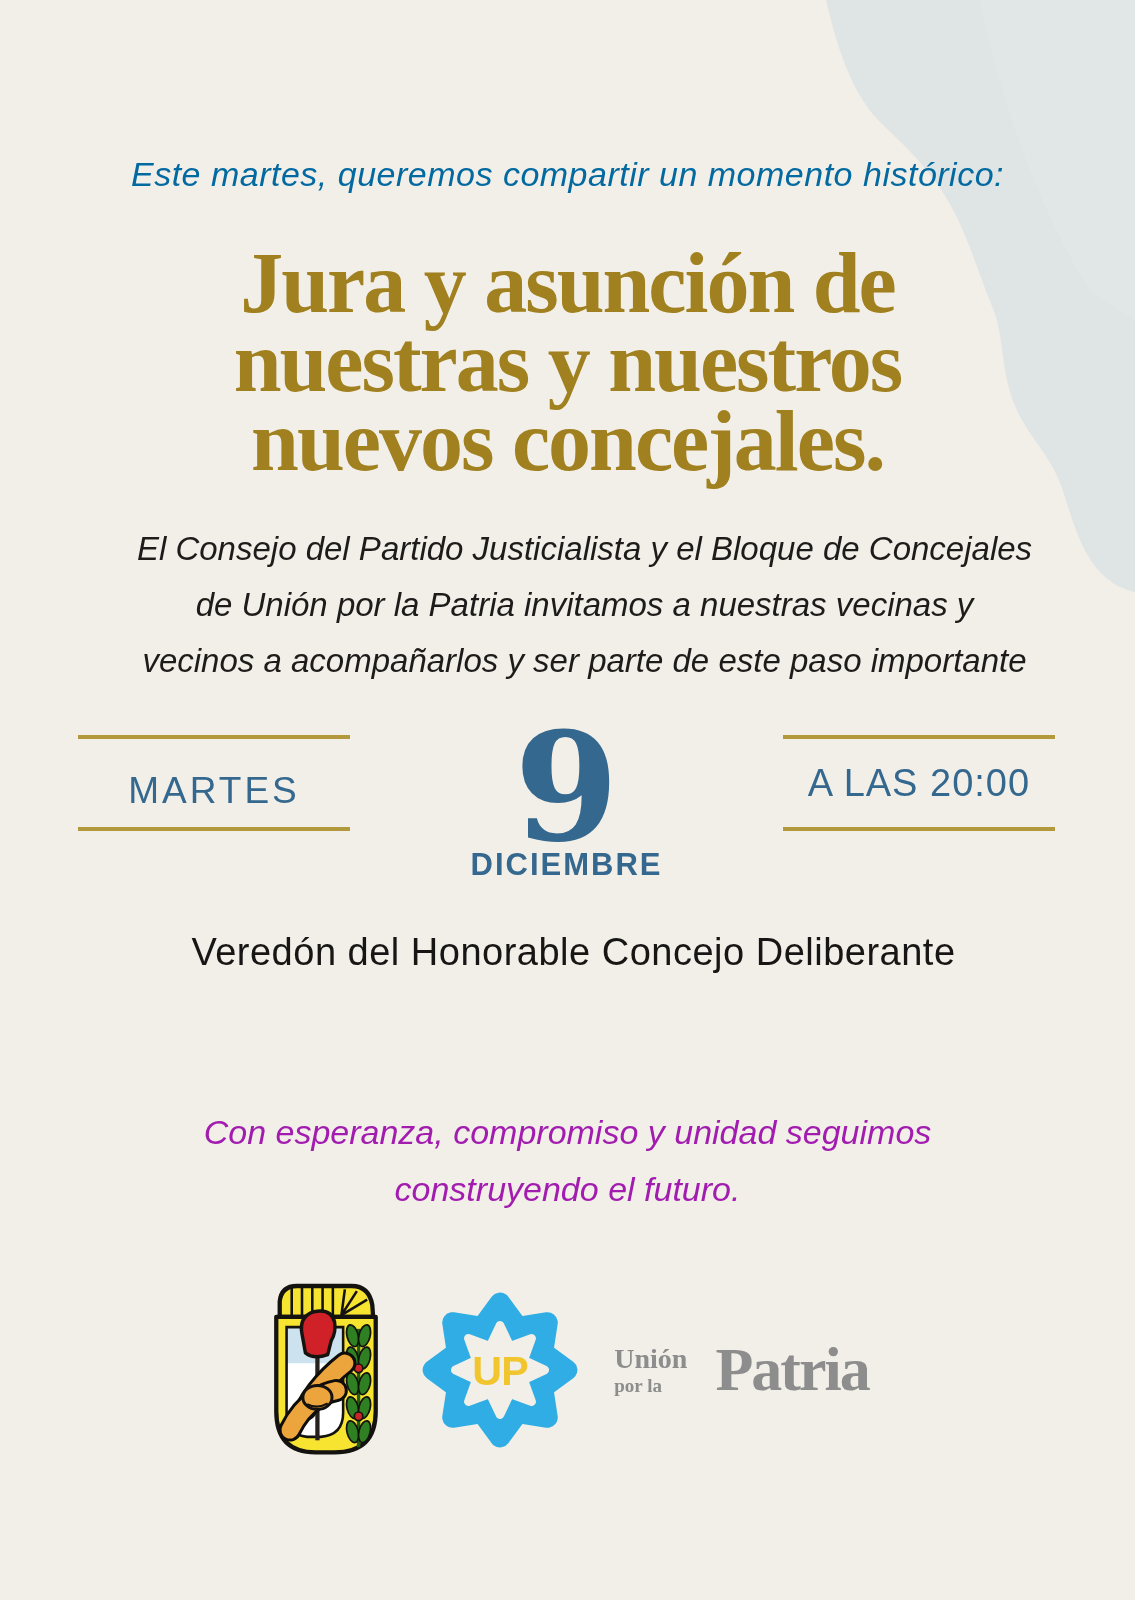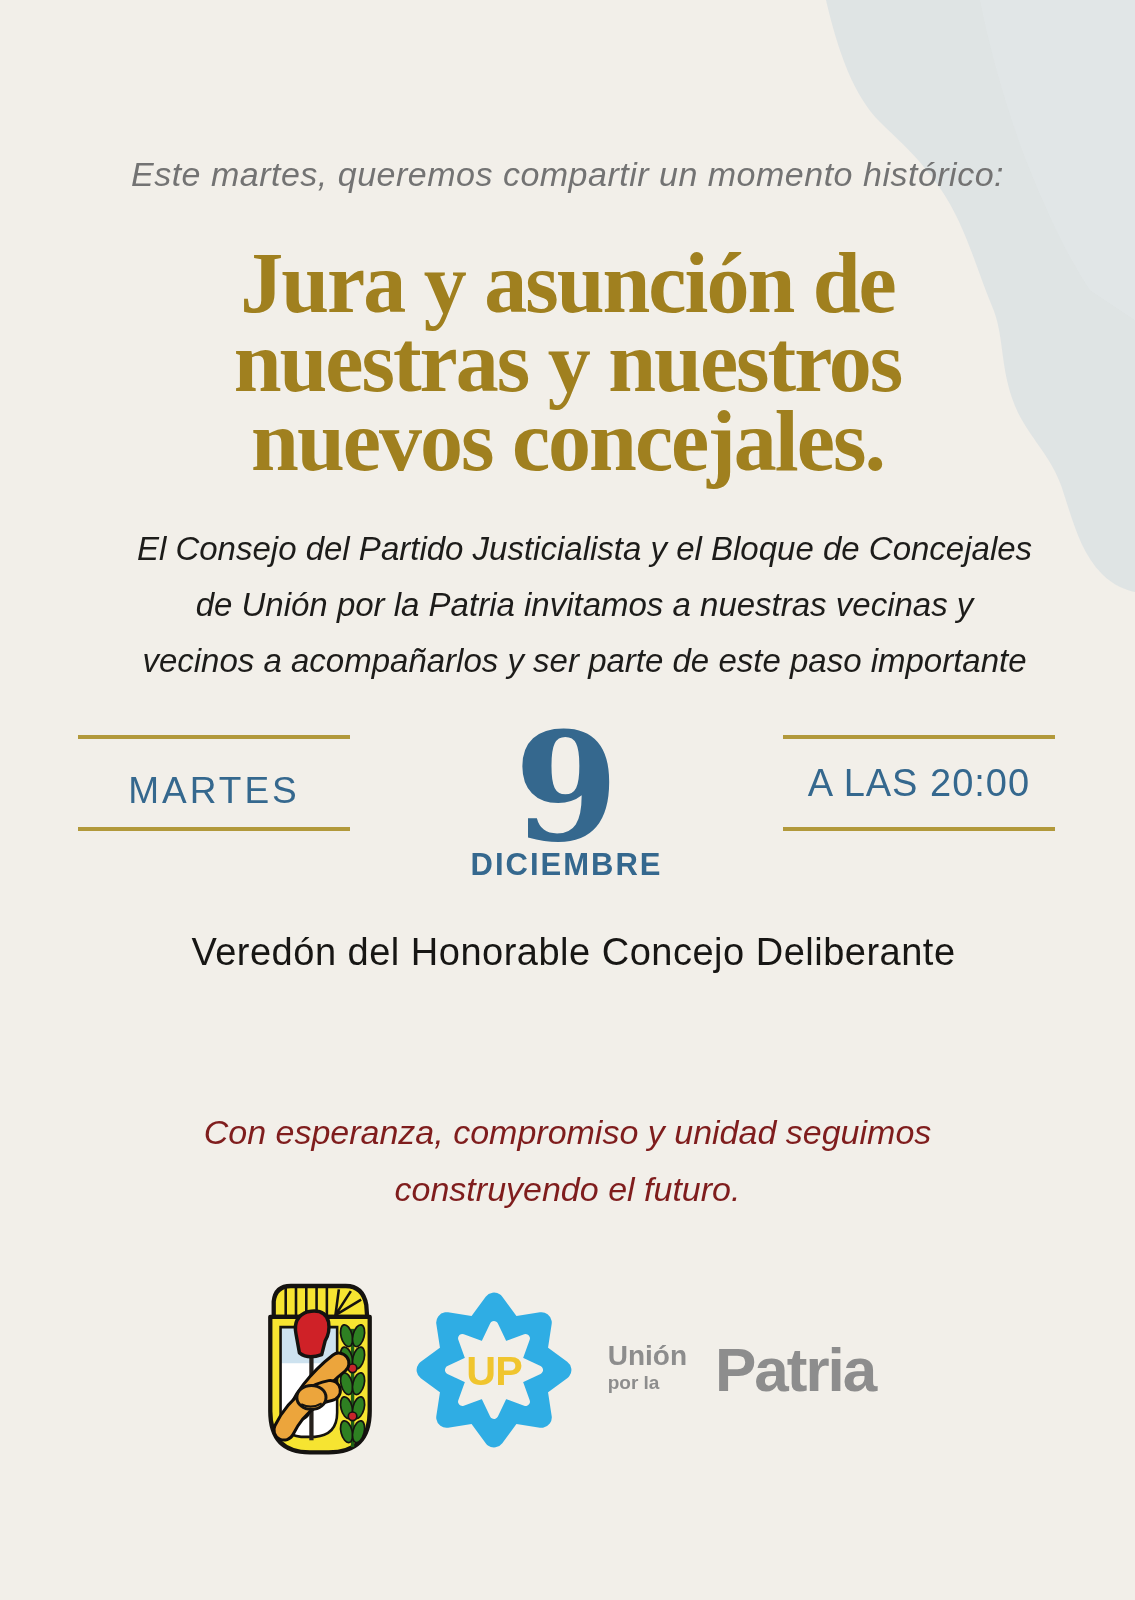--- a/index.html
+++ b/index.html
@@ -12,21 +12,21 @@
     color:#1d1c1a;
   }
   .blob-svg{position:absolute;top:0;right:0;pointer-events:none;}
   .content{position:relative;text-align:center;}
 
   .intro{
     padding-top:155px;
     font-style:italic;
     font-size:34px;
     letter-spacing:.5px;
-    color:#737373;
+    color:#0369a1;
   }
   .title{
     margin:50px auto 0;
     font-family:"Liberation Serif","DejaVu Serif",serif;
     font-weight:bold;
     font-size:86px;
     line-height:.92;
     letter-spacing:-2px;
     color:#a0801f;
   }
@@ -76,37 +76,38 @@
     font-size:38px;
     letter-spacing:.5px;
     color:#171614;
     padding-left:12px;
   }
   .closing{
     margin:130px auto 0;
     font-style:italic;
     font-size:34px;
     line-height:57px;
-    color:#7f1d1d;
+    color:#a21caf;
   }
   .closing span{display:block;}
 
   .logos{
     margin-top:50px;
     display:flex;
     align-items:center;
     justify-content:center;
     gap:28px;
   }
   .brand{
     display:flex;
-    align-items:flex-start;
+    align-items:center;
     gap:28px;
     color:#8d8d8d;
     text-align:left;
+    font-family:Liberation Serif, serif;
   }
   .brand-stack{font-weight:bold;line-height:1;}
   .brand-union{font-size:28px;}
   .brand-porla{font-size:19px;margin-top:3px;}
   .brand-patria{
     font-weight:bold;
     font-size:62px;
     letter-spacing:-2px;
     line-height:.9;
   }

